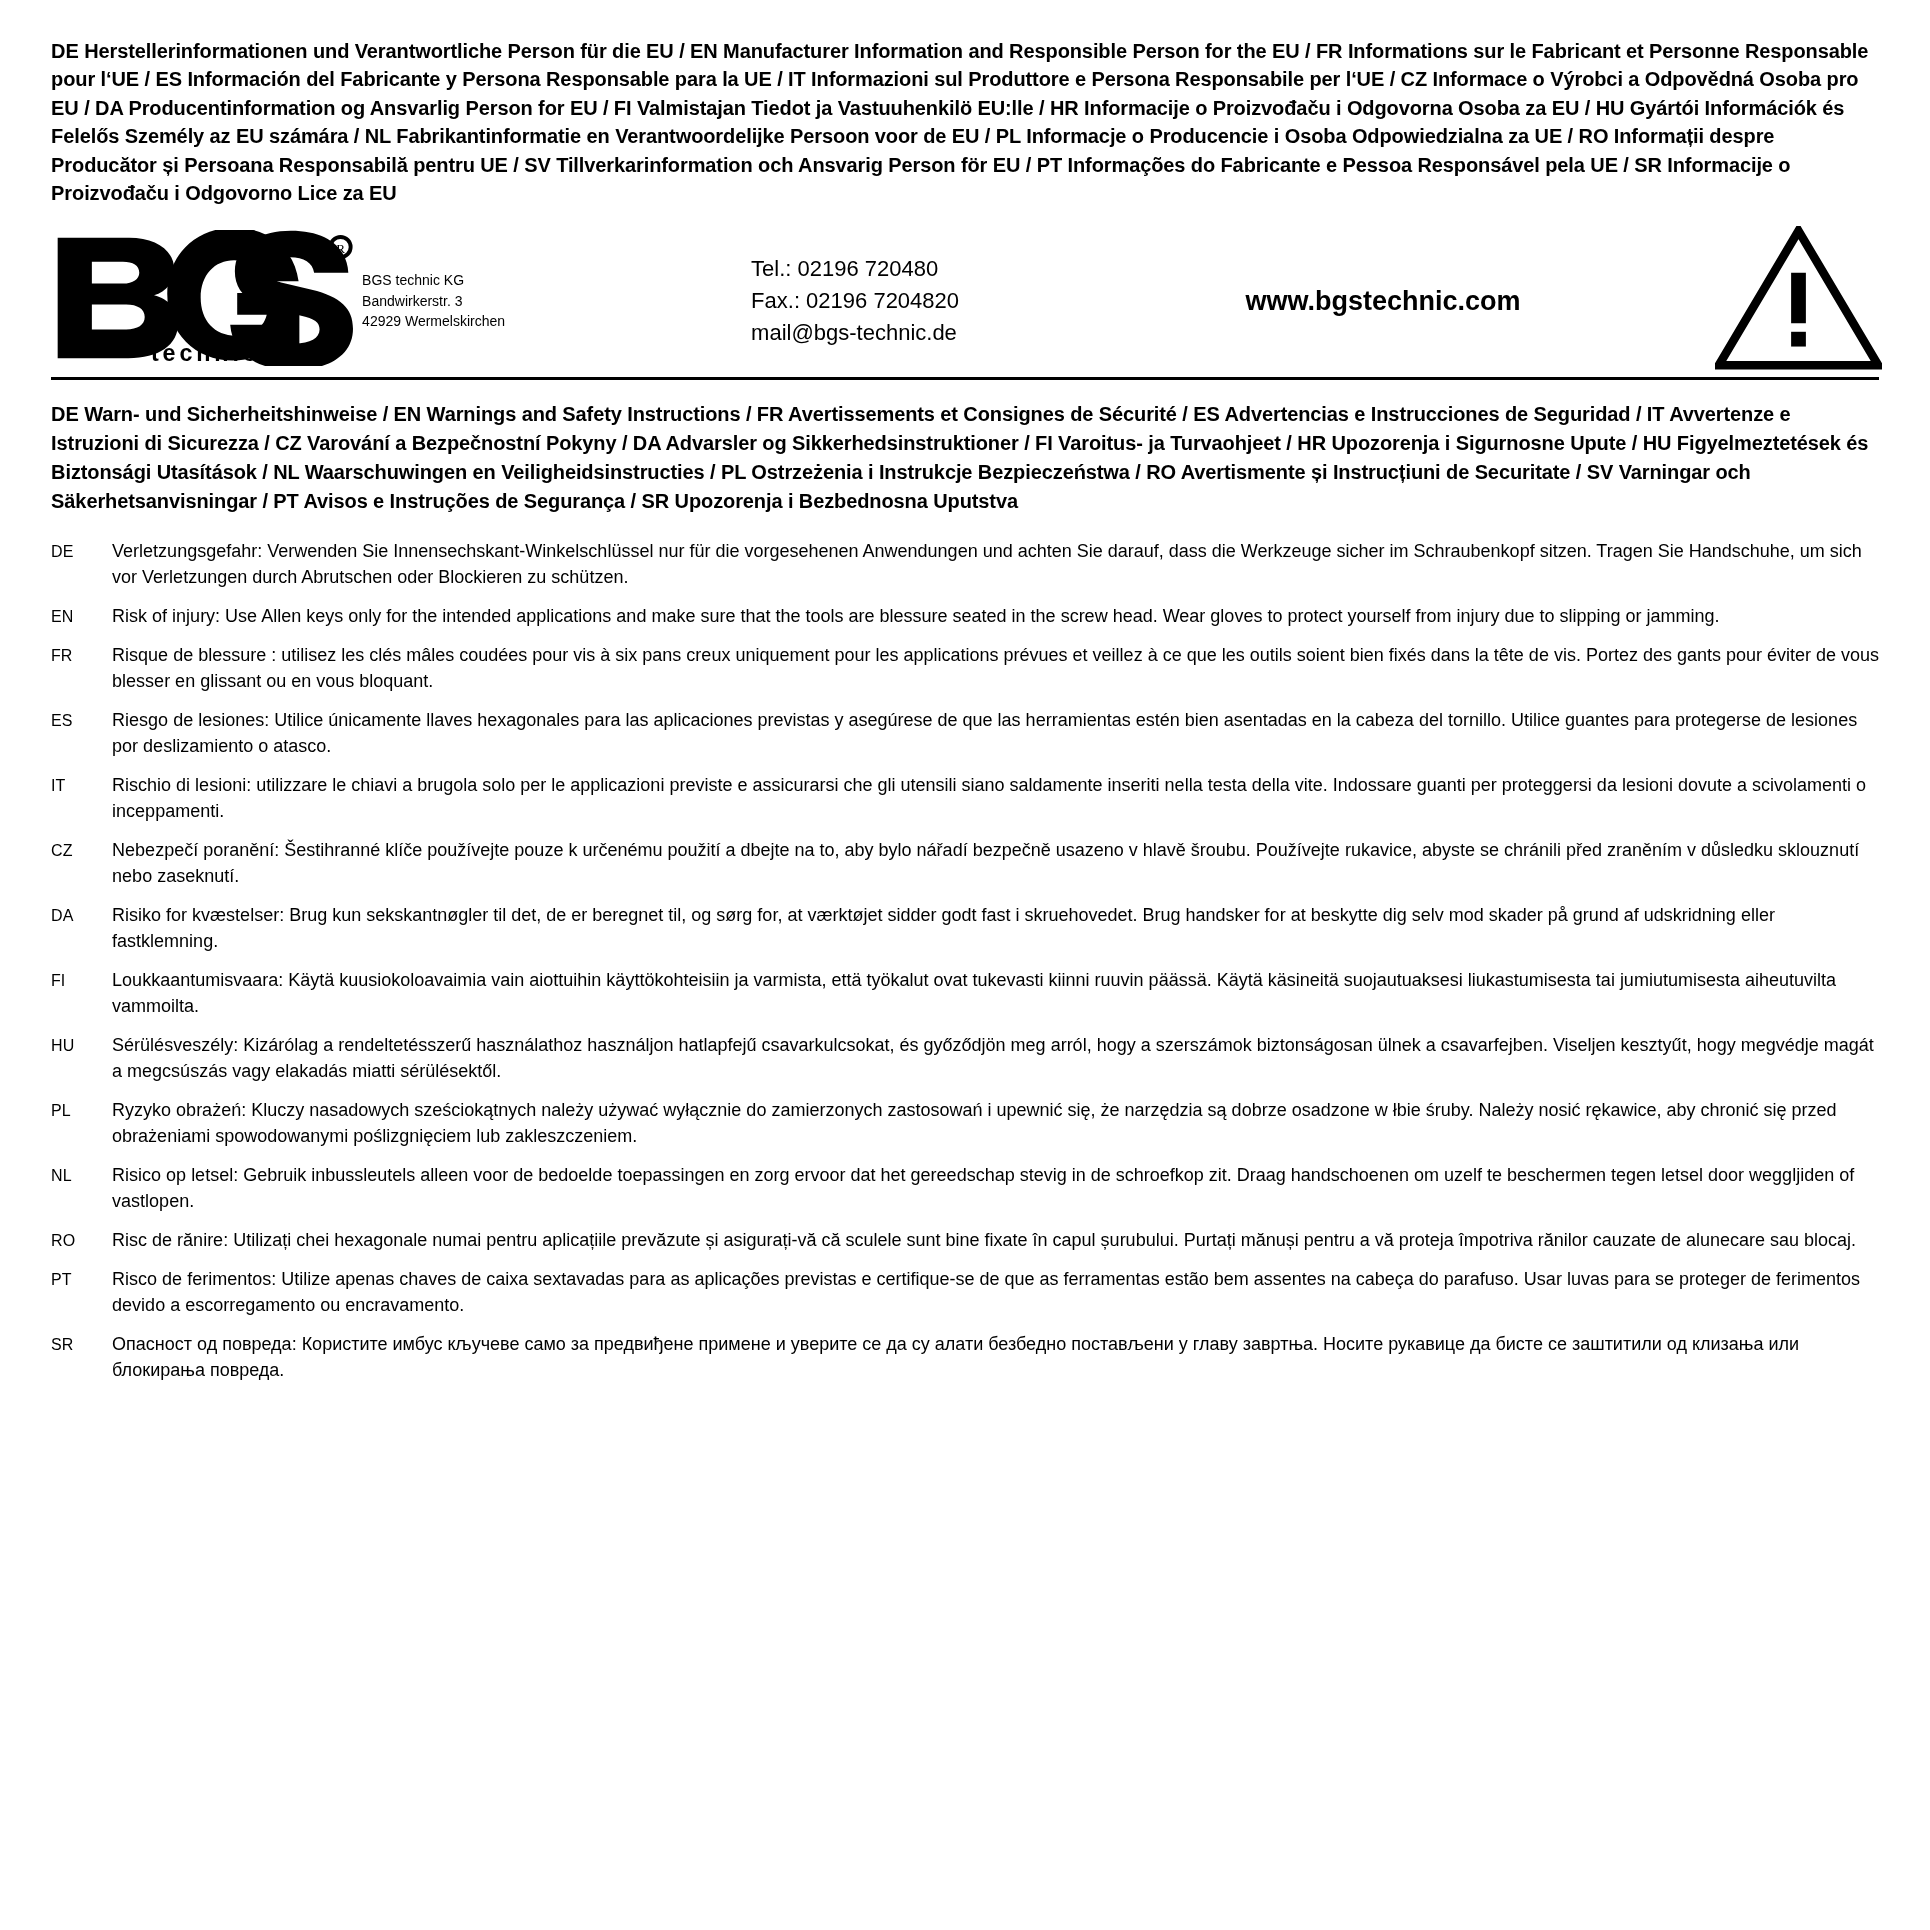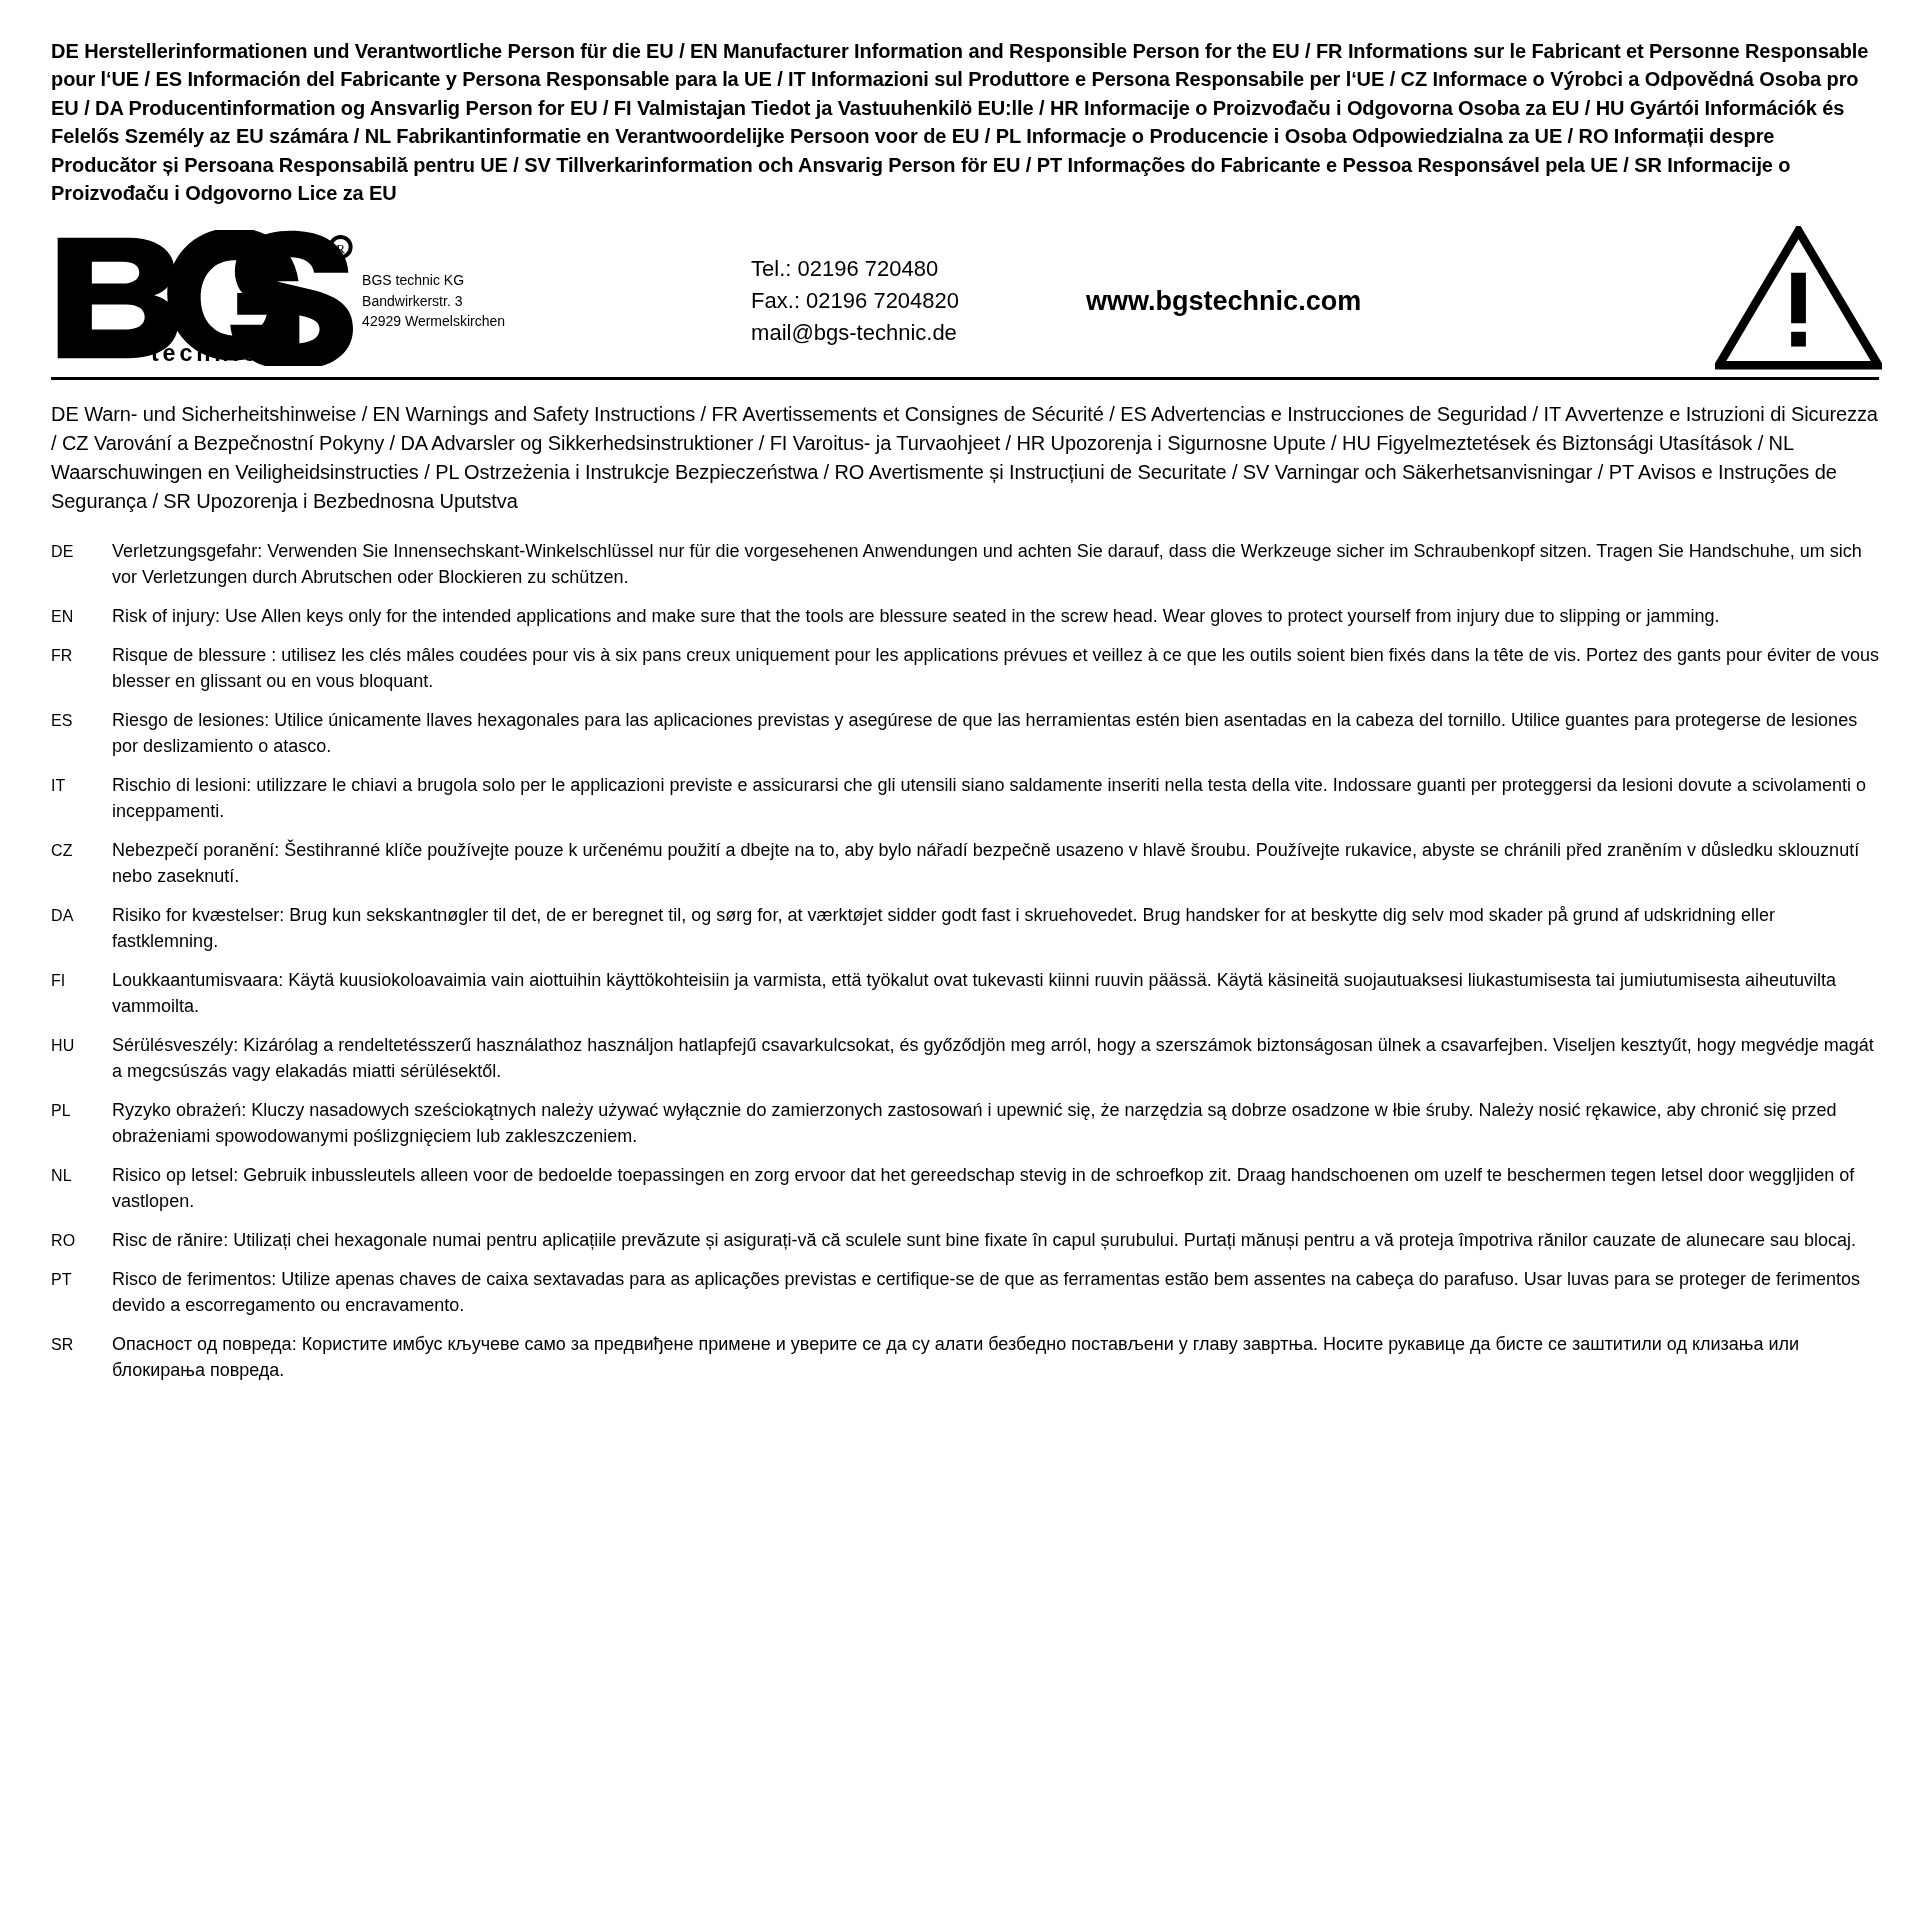--- a/index.html
+++ b/index.html
@@ -57,39 +57,40 @@
   .tel-block {
     flex: 0 0 335px;
     font-size: 22px;
     line-height: 1.45;
     padding-top: 4.7px;
   }
   .web-block {
     flex: 1 1 auto;
     font-size: 27px;
     font-weight: bold;
+    text-align: center;
     padding-top: 6.2px;
     padding-right: 23px;
   }
   .warn-tri {
     flex: 0 0 179px;
     display: flex;
     justify-content: flex-end;
     align-items: center;
   }
   .rule {
     border: none;
     border-top: 3.9px solid #000;
     margin: 4.7px 3.1px 0 3.1px;
   }
 
   
   .sec-heading {
     font-size: 20px;
-    font-weight: normal;
+    font-weight: bold;
     line-height: 1.45;
     letter-spacing: -0.1px;
     margin: 20px 0 23px 0;
     padding-left: 3.1px;
   }
 
   
   .lang-list {
     padding-left: 3.1px;
   }

